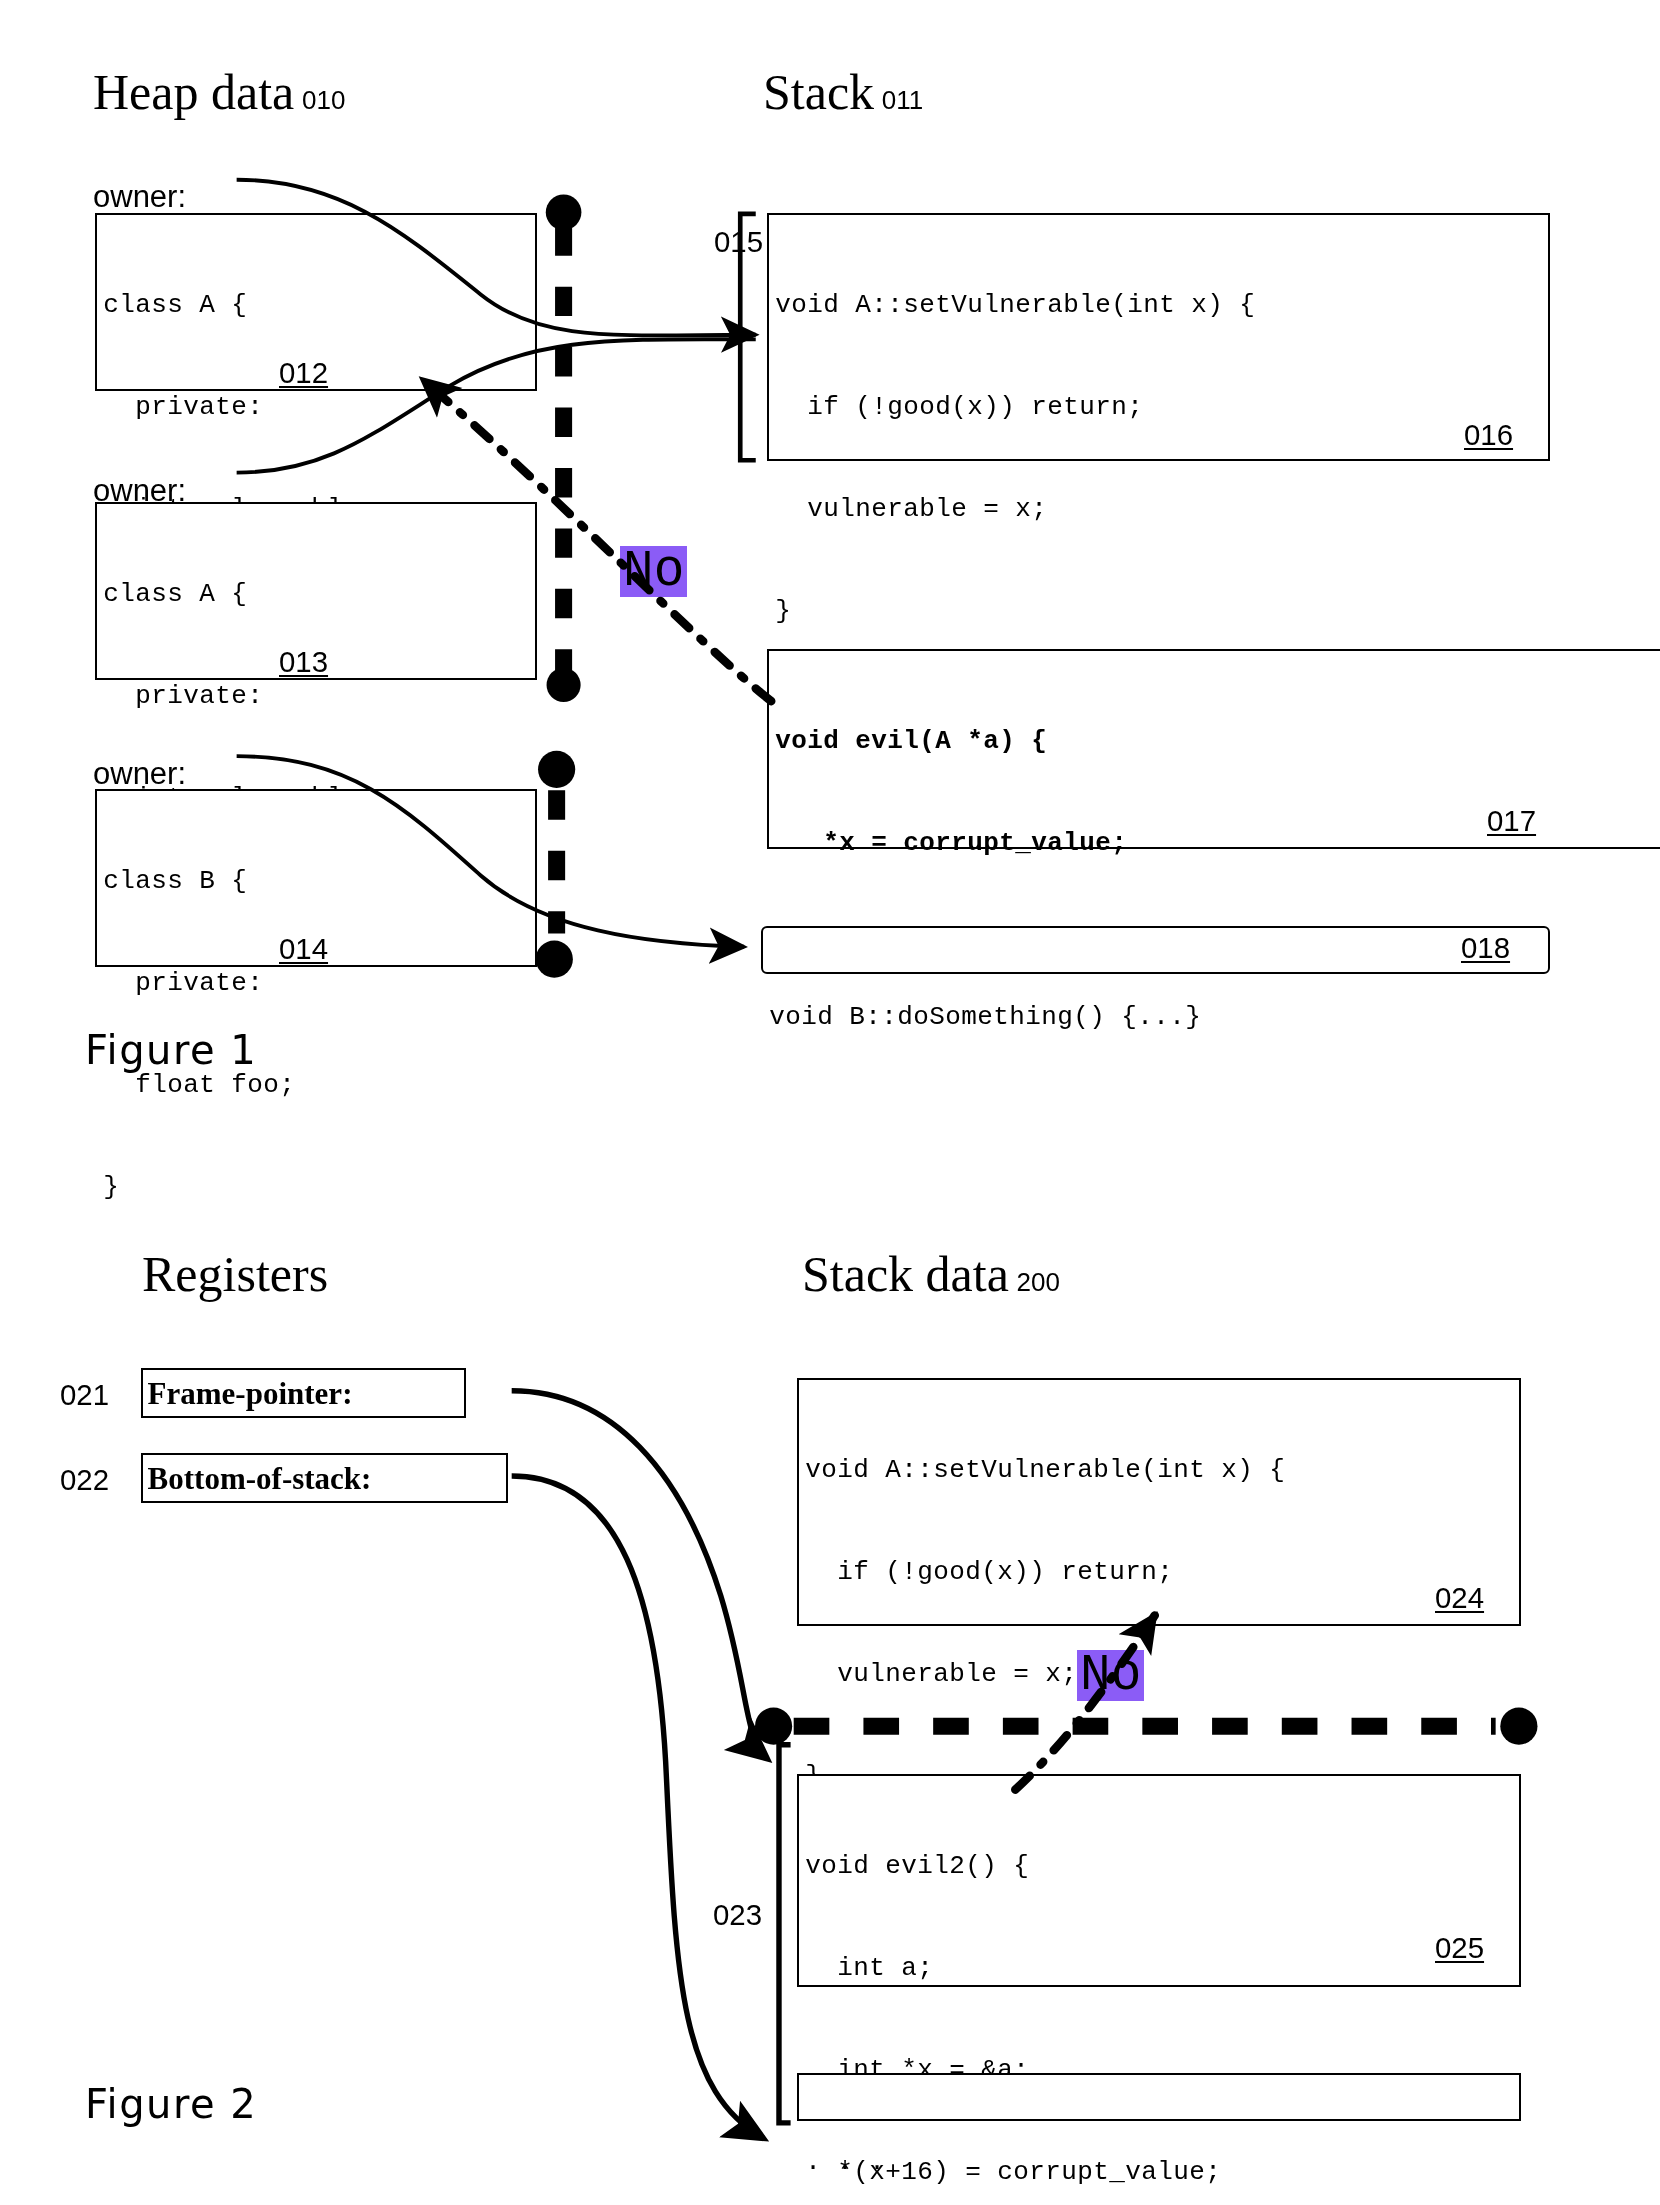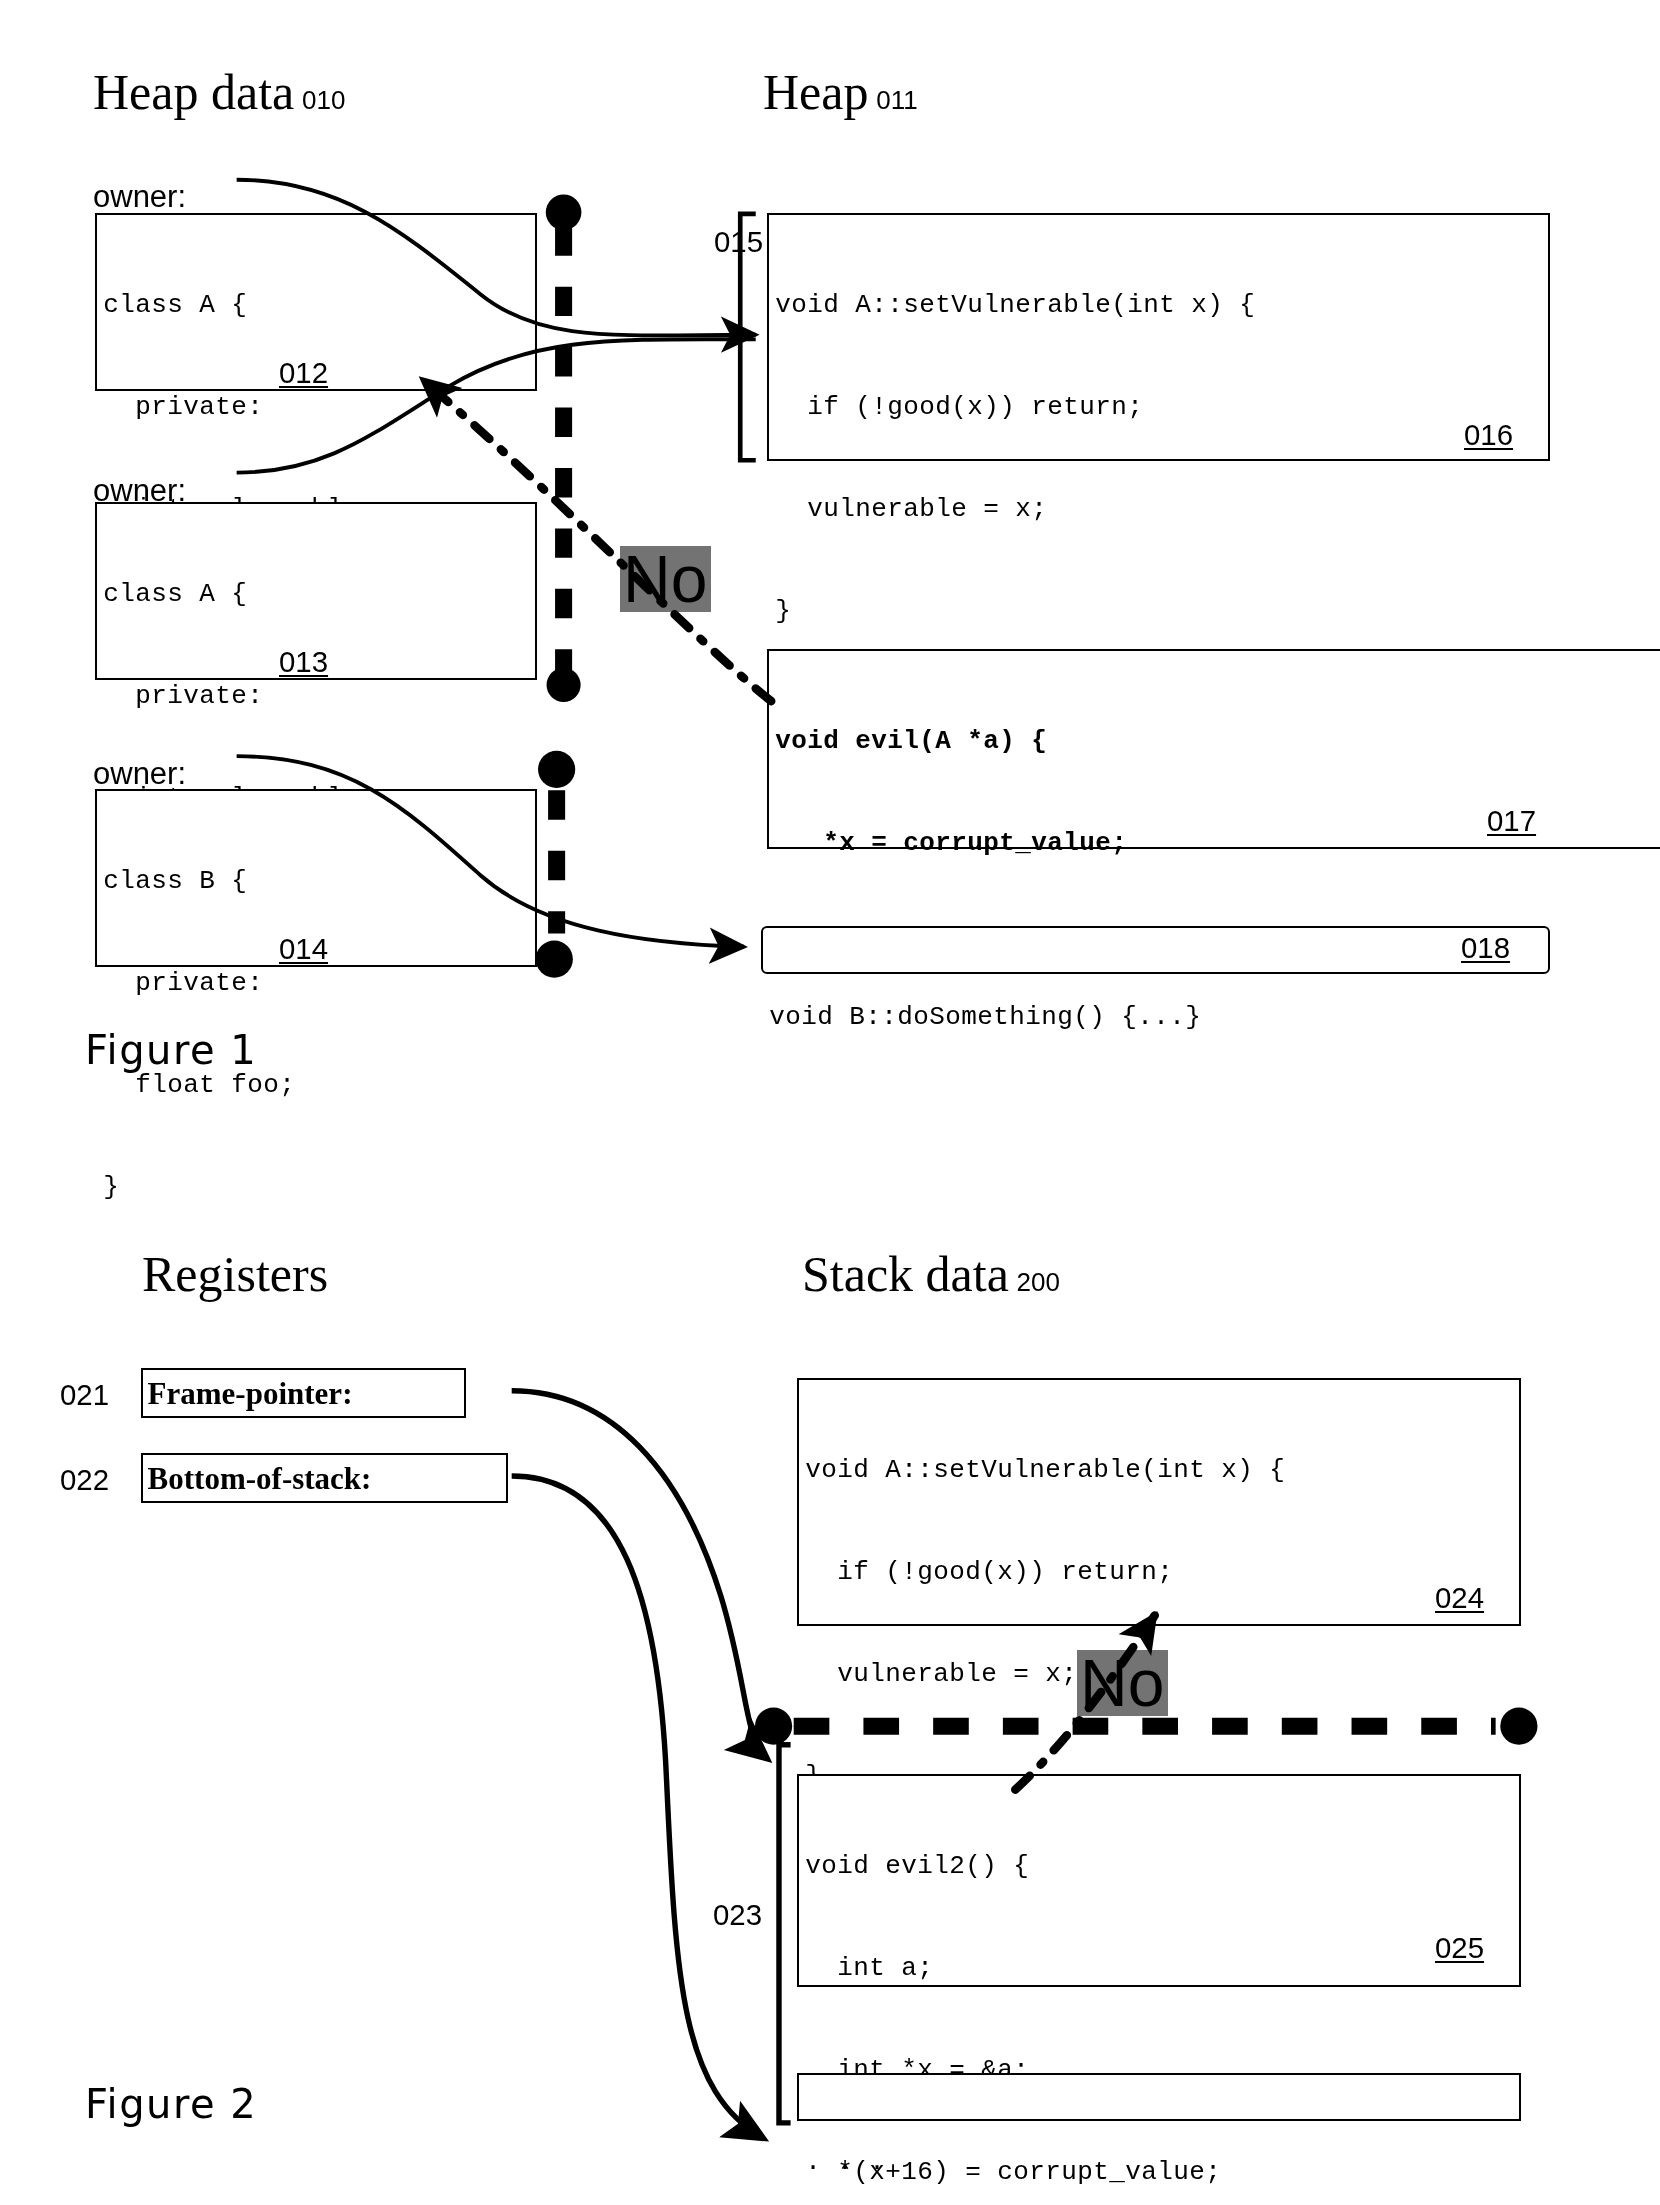--- a/index.html
+++ b/index.html
@@ -83,24 +83,24 @@
     line-height: 1;
     display: flex;
     align-items: center;
     padding-left: 4.6px;
     position: absolute;
     white-space: nowrap;
   }
 
   
   .nolabel {
-    font-family: Liberation Sans, sans-serif;
-    font-size: 66px;
-    position: absolute;
-    background: #737373;
+    font-family: Liberation Mono, monospace;
+    font-size: 51px;
+    position: absolute;
+    background: #8b5cf6;
     padding: 0 3.1px;
     line-height: 1;
   }
 
   
   .figcap {
     font-family: "DejaVu Sans", sans-serif;
     font-size: 40px;
     position: absolute;
     white-space: nowrap;
@@ -118,21 +118,21 @@
 </head>
 <body>
 
 <div class="page">
 
   <div class="heading abs" style="left:93px; top:67px;">
     <span>Heap data</span><span class="num">010</span>
   </div>
 
   <div class="heading abs" style="left:763px; top:67px;">
-    <span>Heap</span><span class="num">011</span>
+    <span>Stack</span><span class="num">011</span>
   </div>
 
   <div class="ownerlab" style="left:93px; top:167px;">owner:</div>
   <div class="ownerlab" style="left:93px; top:461px;">owner:</div>
   <div class="ownerlab" style="left:93px; top:744px;">owner:</div>
 
   <div class="codebox" style="left:95px; top:213px; width:442px; height:178px;">
     <span class="line">class A {</span>
     <span class="line">  private:</span>
     <span class="line">  int vulnerable;</span>

